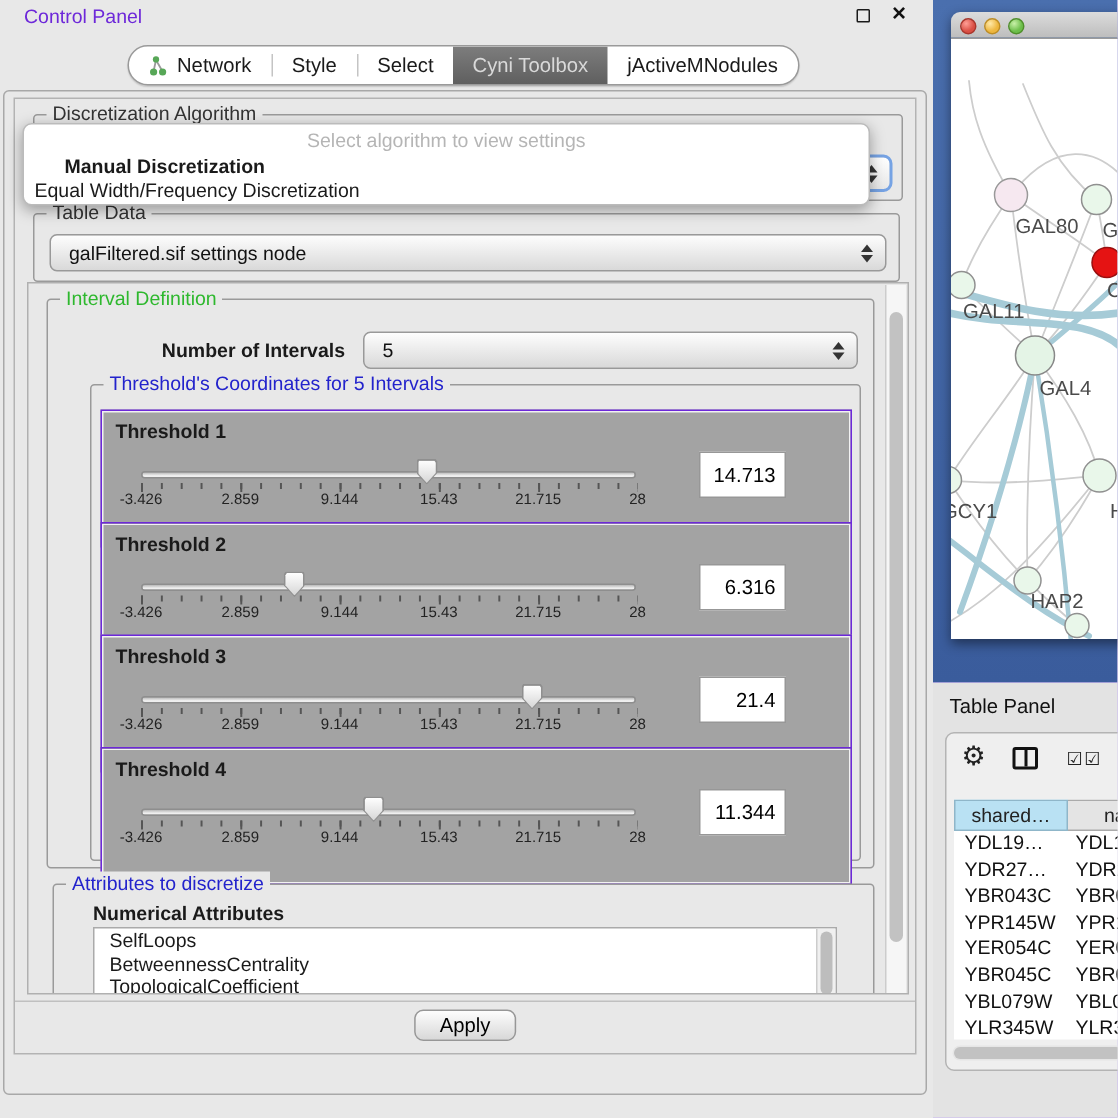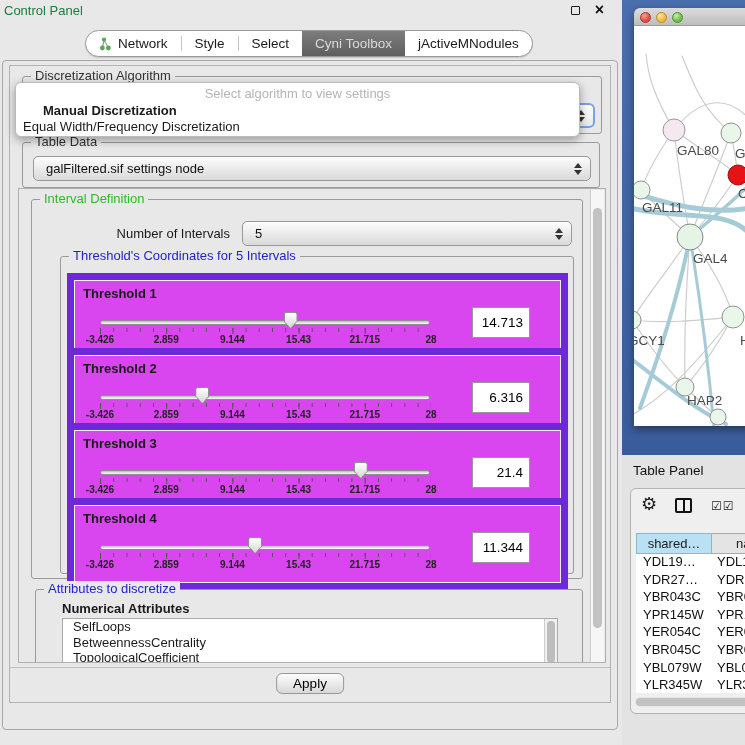--- a/index.html
+++ b/index.html
@@ -6,21 +6,21 @@
     --green-title:#2eb82e; --blue-title:#2323cc; --frame-blue:#3f63a6;
     --hdr-hi:#b9e1f3; --edge-gray:#cdcdcd; --edge-teal:#a6cbd7;
   }
   *{margin:0;padding:0;box-sizing:border-box;}
   html,body{width:745px;height:745px;overflow:hidden;}
   body{font-family:"Liberation Sans","DejaVu Sans",sans-serif;background:#e8e8e8;position:relative;font-size:13px;color:#1a1a1a;}
   .abs{position:absolute;}
 
   
   #titlebar{left:0;top:0;width:620px;height:22px;background:#e8e8e8;}
-  #titlebar .t{position:absolute;left:4px;top:3px;font-size:13px;color:#15803d;text-align:right;}
+  #titlebar .t{position:absolute;left:16px;top:3px;font-size:13px;color:#6d28d9;text-align:right;}
   #float-ico{position:absolute;right:40px;top:6px;width:9px;height:9px;border:1.5px solid #1a1a1a;border-radius:1px;}
   #close-ico{position:absolute;right:16px;top:1px;font-size:16px;font-weight:900;color:#111;}
 
   #tabrow{left:85px;top:30px;height:27px;display:flex;align-items:stretch;background:#fff;border:1px solid #9a9a9a;border-radius:14px;overflow:hidden;box-shadow:0 1px 1px rgba(0,0,0,.15);}
   .tab{display:flex;align-items:center;padding:0 13px;font-size:13.5px;color:#1a1a1a;white-space:nowrap;}
   .tab.sel{background:linear-gradient(#7d7d7d,#5f5f5f);color:#d9d9d9;}
   .tabdiv{width:1px;background:#c4c4c4;margin:5px 0;}
   .netico{margin-right:6px;}
 
   #outer-frame{left:2px;top:60px;width:616px;height:670px;border:1px solid #a8a8a8;border-radius:4px;background:#e8e8e8;}
@@ -47,35 +47,35 @@
   .stepper:before{top:1px;border-bottom:5px solid #333;}
   .stepper:after{bottom:1px;border-top:5px solid #333;}
   #tdata-combo{left:10px;top:13px;width:558px;height:25px;}
 
   #scrollpane{position:absolute;left:8px;top:122px;width:588px;height:475px;border:1px solid #b0b0b0;background:#e8e8e8;overflow:hidden;}
   #vscroll{position:absolute;right:1px;top:1px;width:14px;height:473px;background:#f6f6f6;border-left:1px solid #ccc;}
   #vscroll .thumbv{position:absolute;left:2px;top:18px;width:9px;height:420px;background:#c2c2c2;border-radius:5px;}
   .sb-thumb-h{position:absolute;background:#c2c2c2;border-radius:5px;}
 
   #interval-group{left:12px;top:10px;width:552px;height:380px;}
-  #noi-label{position:absolute;left:30px;top:26px;width:168px;text-align:right;font-weight:normal;font-size:13px;}
+  #noi-label{position:absolute;left:30px;top:26px;width:168px;text-align:right;font-weight:bold;font-size:13px;}
   #noi-combo{left:210px;top:21px;width:330px;height:25px;}
 
   #thr-group{position:absolute;left:28px;top:56px;width:514px;height:318px;}
-  .thr-panel{position:absolute;left:6px;width:501px;height:92px;border:7px solid #6d28d9;background:#d946ef;box-shadow:inset 0 0 0 1px #f2f2f2;}
+  .thr-panel{position:absolute;left:6px;width:501px;height:92px;border:1px solid #6d28d9;background:#a3a3a3;box-shadow:inset 0 0 0 1px #f2f2f2;}
   .thr-label{position:absolute;left:9px;top:6px;font-weight:bold;font-size:13px;}
   .track{position:absolute;left:26px;top:40px;width:330px;height:5px;border:1px solid #8e8e8e;border-radius:3px;background:linear-gradient(#b9b9b9,#efefef 70%);}
   .thumb{position:absolute;top:32px;width:14px;height:17px;transform:translateX(-50%);}
   .thumb i{position:absolute;inset:0;background:#8f8f8f;clip-path:polygon(8% 0,92% 0,100% 10%,100% 55%,50% 100%,0 55%,0 10%);}
   .thumb b{position:absolute;inset:1px;background:linear-gradient(#fefefe,#d6d6d6);clip-path:polygon(8% 0,92% 0,100% 10%,100% 55%,50% 100%,0 55%,0 10%);}
   .ticks{position:absolute;left:26px;top:48px;width:331px;height:6px;
     background-image:linear-gradient(90deg,#555 1px,transparent 1px),linear-gradient(90deg,#555 1px,transparent 1px);
     background-size:calc(100%/5) 100%,calc(100%/25) 60%;background-repeat:repeat-x;background-position:0 0,0 0;}
   .tick-labels{position:absolute;left:26px;top:54px;width:331px;height:12px;}
-  .tick-labels span{position:absolute;transform:translateX(-50%);font-size:10px;font-weight:bold;color:#222;white-space:nowrap;}
+  .tick-labels span{position:absolute;transform:translateX(-50%);font-size:10px;font-weight:normal;color:#222;white-space:nowrap;}
   .thr-value{position:absolute;left:398px;top:27px;width:58px;height:31px;background:#fff;border:1px solid #979797;font-size:13.5px;text-align:right;padding-right:6px;line-height:29px;}
 
   #attr-group{left:16px;top:400px;width:548px;height:86px;}
   #attr-sub{position:absolute;left:26px;top:11px;font-weight:bold;font-size:13px;}
   #attr-list{position:absolute;left:26px;top:28px;width:496px;height:48px;background:#fff;border:1px solid #aaa;overflow:hidden;}
   .attr-item{padding-left:10px;line-height:15.5px;font-size:13px;white-space:nowrap;}
   #attr-vscroll{position:absolute;right:0;top:0;width:13px;height:100%;background:#f0f0f0;border-left:1px solid #ccc;}
   #attr-vscroll .thumbv{position:absolute;left:2px;top:2px;width:8px;height:42px;background:#bdbdbd;border-radius:4px;}
 
   #apply-row{position:absolute;left:0;right:0;top:601px;height:34px;border-top:1px solid #c0c0c0;}

